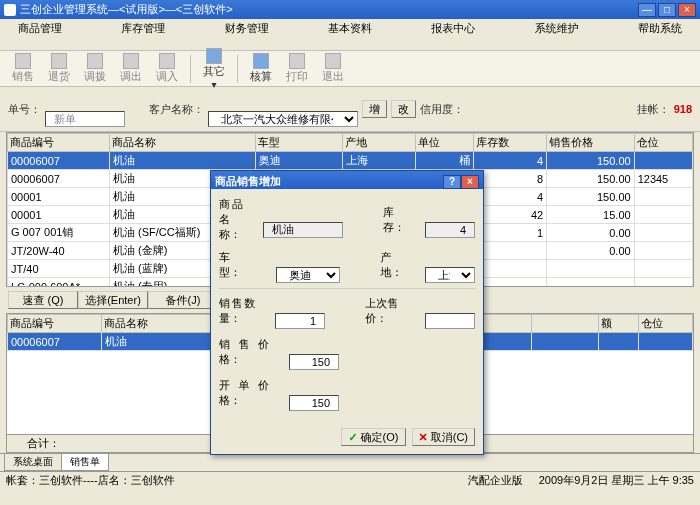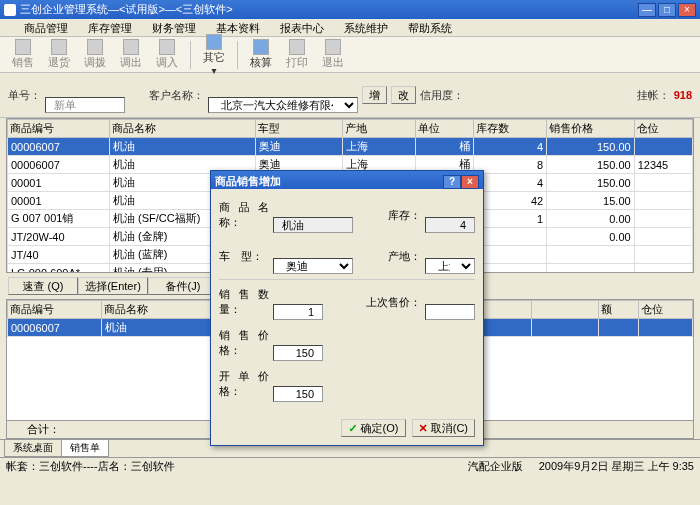--- a/index.html
+++ b/index.html
@@ -3,21 +3,21 @@
 <meta charset="utf-8">
 <style>
 * { box-sizing: border-box; font-family: "Microsoft YaHei", SimSun, sans-serif; font-size: 11px; }
 body { margin: 0; width: 700px; height: 505px; overflow: hidden; background: #ece9d8; position: relative; }
 .titlebar { background: linear-gradient(#3a78d6,#2560c7); height: 19px; color: #fff; display: flex; align-items: center; padding: 0 4px; }
 .titlebar .icon { width: 12px; height: 12px; background: #fff; border-radius: 2px; margin-right: 4px; }
 .titlebar .title { flex: 1; }
 .winbtns { display: flex; gap: 2px; }
 .winbtn { width: 18px; height: 14px; background: #5a8de0; border: 1px solid #1a4aa0; color: #fff; text-align: center; line-height: 12px; font-size: 10px; }
 .winbtn.close { background: #e06050; }
-.menubar { background: #ece9d8; height: 18px; display: flex; padding: 0 14px; border-bottom: 1px solid #c0c0c0; }
+.menubar { background: #ece9d8; height: 32px; display: flex; padding: 0 8px; border-bottom: 1px solid #c0c0c0; justify-content: space-between; }
 .menuitem { padding: 2px 10px; cursor: default; }
 .toolbar { background: #f5f3e8; height: 36px; display: flex; align-items: center; padding: 0 6px; border-bottom: 1px solid #c0c0c0; gap: 2px; }
 .tbtn { display: flex; flex-direction: column; align-items: center; padding: 1px 6px; color: #888; font-size: 10px; }
 .tbtn .ti { width: 16px; height: 16px; background: #d0d0d0; border: 1px solid #aaa; }
 .tbtn.act { color: #333; }
 .tbtn.act .ti { background: #7aa8e0; }
 .tsep { width: 1px; height: 28px; background: #c0c0c0; margin: 0 4px; }
 .formrow { background: #ece9d8; padding: 4px 8px; display: flex; align-items: center; gap: 4px; border-bottom: 1px solid #c0c0c0; }
 .lbl { color: #333; }
 .inp { border: 1px inset #999; background: #fff; height: 16px; padding: 0 8px; margin-top: 20px; }
@@ -32,21 +32,21 @@
 .total { position: absolute; bottom: 0; left: 0; right: 0; background: #ece9d8; border-top: 1px solid #999; padding: 1px 20px; }
 .tabs { background: #ece9d8; height: 18px; display: flex; padding: 0 4px; border-top: 1px solid #999; }
 .tab { border: 1px solid #999; border-top: none; padding: 1px 8px; background: #fff; margin-right: -1px; font-size: 10px; }
 .tab.inact { background: #ece9d8; }
 .statusbar { background: #ece9d8; height: 18px; border-top: 1px solid #999; display: flex; align-items: center; padding: 0 6px; gap: 16px; }
 .statusbar .fill { flex: 1; }
 .dialog { position: absolute; left: 210px; top: 170px; width: 274px; background: #ece9d8; border: 1px solid #1a4aa0; box-shadow: 2px 2px 6px rgba(0,0,0,.4); }
 .dlg-title { background: linear-gradient(#3a78d6,#2560c7); height: 18px; color: #fff; display: flex; align-items: flex-end; padding: 0 4px; font-weight: bold; }
 .dlg-title .t { flex: 1; }
 .dlg-body { padding: 8px; }
-.drow { display: flex; align-items: center; margin-bottom: 5px; gap: 4px; }
+.drow { display: flex; align-items: center; margin-bottom: 5px; gap: 20px; }
 .drow .dl { width: 50px; text-align: justify; }
 .dlg-btns { display: flex; justify-content: flex-end; gap: 6px; padding: 4px 8px 8px; }
 .dlg-btns .btn { display: flex; align-items: center; gap: 3px; }
 .chk { color: #0a0; font-weight: bold; }
 .x { color: #c00; font-weight: bold; }
 .redtxt { color: #c00; font-weight: bold; }
 </style>
 </head>
 <body>
 

